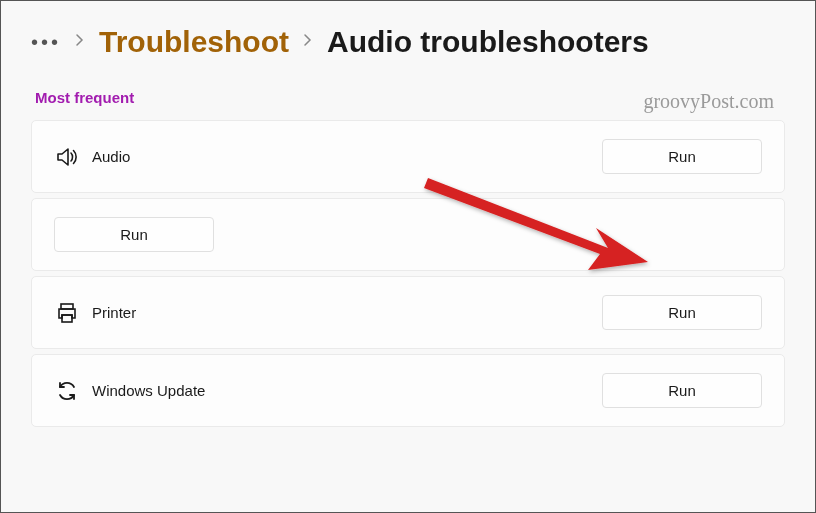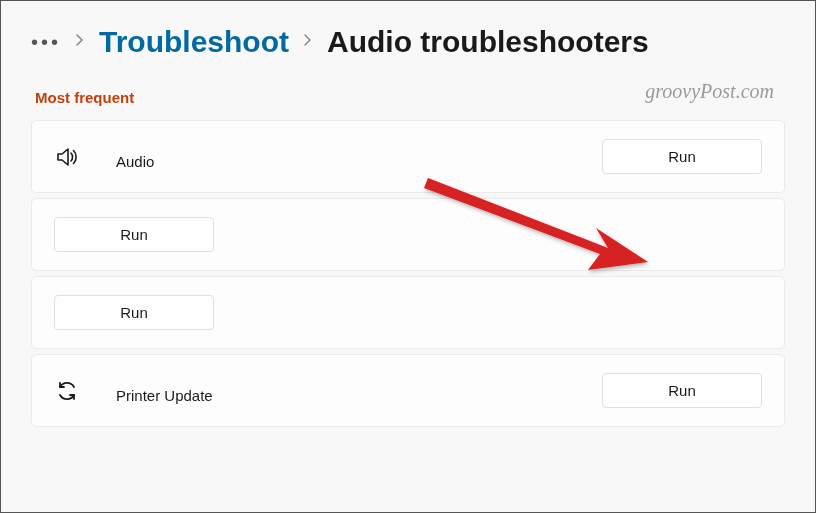--- a/index.html
+++ b/index.html
@@ -32,56 +32,56 @@
       color: #555;
       font-size: 20px;
       letter-spacing: 3px;
       cursor: pointer;
     }
     .breadcrumb-chevron {
       color: #999;
       font-size: 16px;
     }
     .breadcrumb-link {
-      color: #0369a1;
+      color: #a16207;
       font-size: 30px;
       font-weight: 600;
       cursor: pointer;
     }
     .breadcrumb-current {
       color: #1a1a1a;
       font-size: 30px;
       font-weight: 600;
     }
     .section-header {
       font-size: 15px;
       font-weight: 600;
-      color: #c2410c;
+      color: #a21caf;
       margin-bottom: 14px;
       padding-left: 4px;
     }
     .item-list {
       display: flex;
       flex-direction: column;
       gap: 5px;
     }
     .item-row {
       background: #fdfdfd;
       border: 1px solid #eaeaea;
       border-radius: 5px;
       padding: 18px 22px;
       display: flex;
       align-items: center;
       justify-content: space-between;
       min-height: 72px;
     }
     .item-left {
       display: flex;
-      align-items: flex-end;
-      gap: 36px;
+      align-items: center;
+      gap: 12px;
     }
     .item-icon {
       width: 26px;
       height: 26px;
       display: flex;
       align-items: center;
       justify-content: center;
     }
     .item-icon svg {
       width: 24px;
@@ -97,24 +97,23 @@
       border-radius: 4px;
       padding: 8px 0;
       width: 160px;
       text-align: center;
       font-size: 15px;
       color: #1a1a1a;
       cursor: pointer;
     }
     .watermark {
       position: absolute;
-      top: 80px;
+      top: 90px;
       right: 42px;
       font-family: Georgia, 'Times New Roman', serif;
-      font-style: italic;
       font-size: 20px;
       color: #9a9a9a;
       pointer-events: none;
     }
     .arrow-annotation {
       position: absolute;
       top: 168px;
       left: 418px;
       width: 240px;
       height: 110px;
@@ -159,34 +158,44 @@
         <span class="item-label">Audio</span>
       </div>
       <button class="run-button">Run</button>
     </div>
 
     <div class="item-row">
       <button class="run-button">Run</button>
     </div>
 
     <div class="item-row">
+      <div class="item-left">
+        <span class="item-icon">
+          <svg viewBox="0 0 24 24" fill="none" stroke="#1a1a1a" stroke-width="1.6">
+            <rect x="6" y="3" width="12" height="5"></rect>
+            <path d="M4 8 L20 8 L20 17 L17 17 L17 14 L7 14 L7 17 L4 17 Z"></path>
+            <rect x="7" y="14" width="10" height="7"></rect>
+          </svg>
+        </span>
+        <span class="item-label">Printer</span>
+      </div>
       <button class="run-button">Run</button>
     </div>
 
     <div class="item-row">
       <div class="item-left">
         <span class="item-icon">
           <svg viewBox="0 0 24 24" fill="none" stroke="#1a1a1a" stroke-width="1.8">
             <path d="M19 8 A8 8 0 0 0 5 8" stroke-linecap="round"></path>
             <path d="M5 4 L5 8 L9 8" stroke-linecap="round" stroke-linejoin="round"></path>
             <path d="M5 16 A8 8 0 0 0 19 16" stroke-linecap="round"></path>
             <path d="M19 20 L19 16 L15 16" stroke-linecap="round" stroke-linejoin="round"></path>
           </svg>
         </span>
-        <span class="item-label">Printer Update</span>
+        <span class="item-label">Windows Update</span>
       </div>
       <button class="run-button">Run</button>
     </div>
 
   </div>
 </div>
 
 <div class="watermark">groovyPost.com</div>
 
 <svg class="arrow-annotation" viewBox="0 0 240 110">

